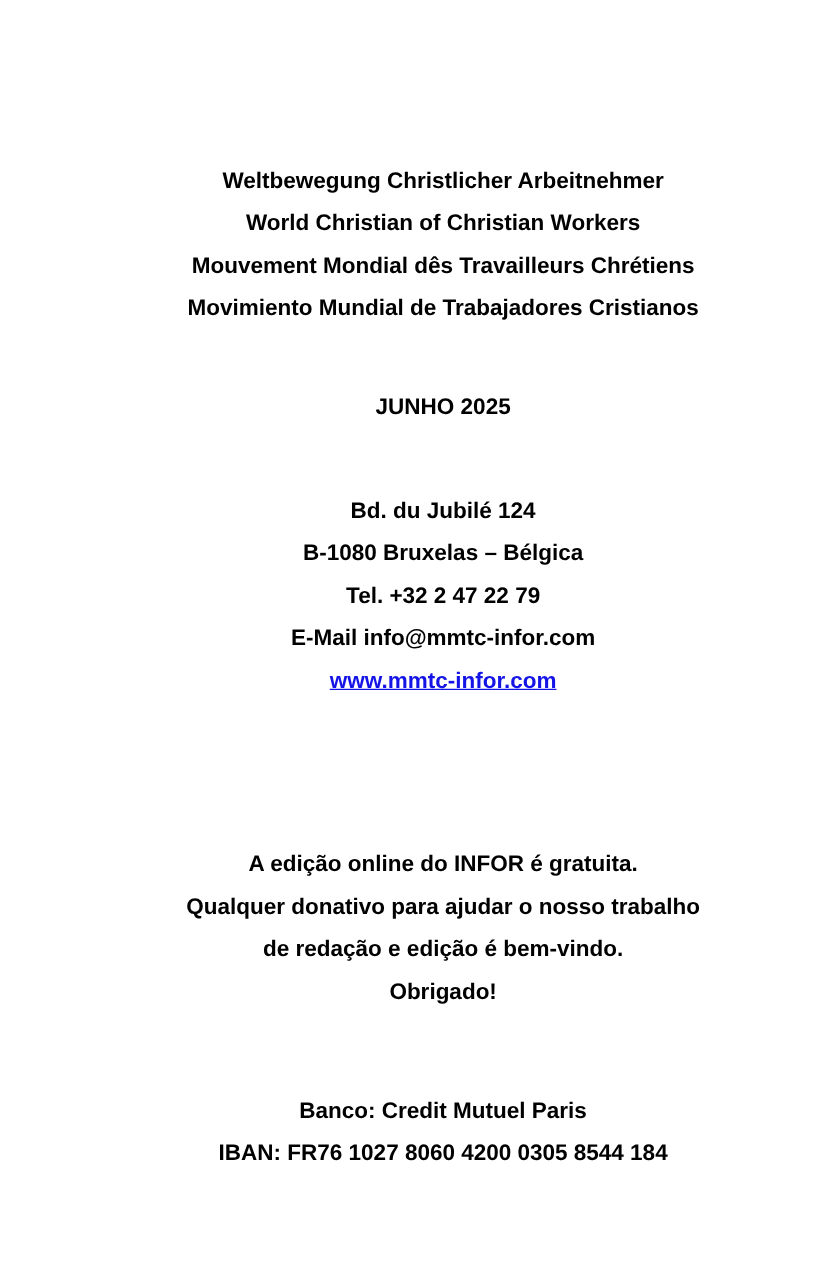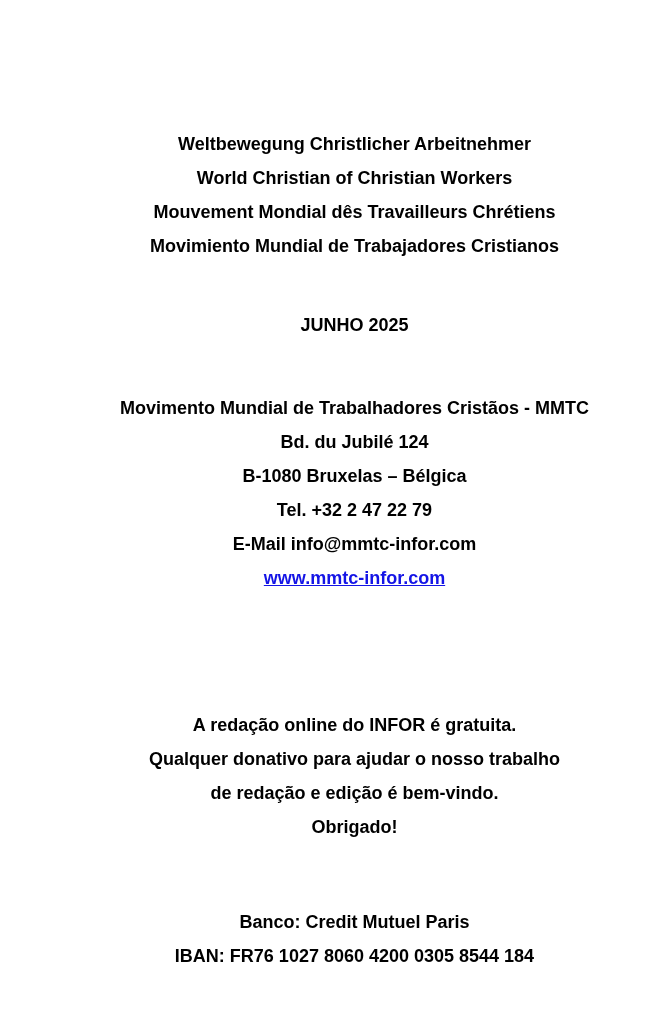--- a/index.html
+++ b/index.html
@@ -48,35 +48,34 @@
     <div class="line">Movimiento Mundial de Trabajadores Cristianos</div>
   </div>
 
   <div class="spacer-33"></div>
 
   <div class="line">JUNHO 2025</div>
 
   <div class="spacer-37"></div>
 
   <div>
-    <div class="line">Movimento Mundial de Trabalhadores Cristãos - MMTC</div>
     <div class="line">Bd. du Jubilé 124</div>
     <div class="line">B-1080 Bruxelas – Bélgica</div>
     <div class="line">Tel. +32 2 47 22 79</div>
     <div class="line">E-Mail info@mmtc-infor.com</div>
     <div class="line"><a class="doc-link">www.mmtc-infor.com</a></div>
   </div>
 
   <div class="spacer-35"></div>
 
 
   <div class="spacer-54"></div>
 
   <div>
-    <div class="line">A redação online do INFOR é gratuita.</div>
+    <div class="line">A edição online do INFOR é gratuita.</div>
     <div class="line">Qualquer donativo para ajudar o nosso trabalho</div>
     <div class="line">de redação e edição é bem-vindo.</div>
     <div class="line">Obrigado!</div>
   </div>
 
   <div class="spacer-37"></div>
 
   <div>
     <div class="line">Banco: Credit Mutuel Paris</div>
     <div class="line">IBAN: FR76 1027 8060 4200 0305 8544 184</div>

